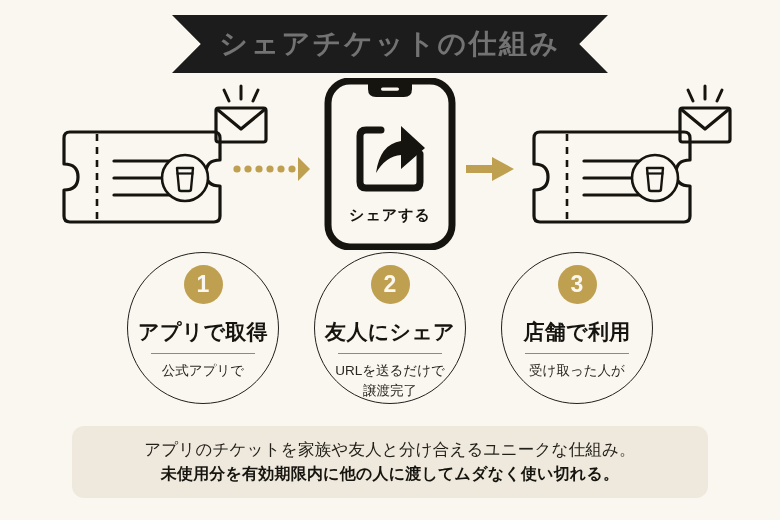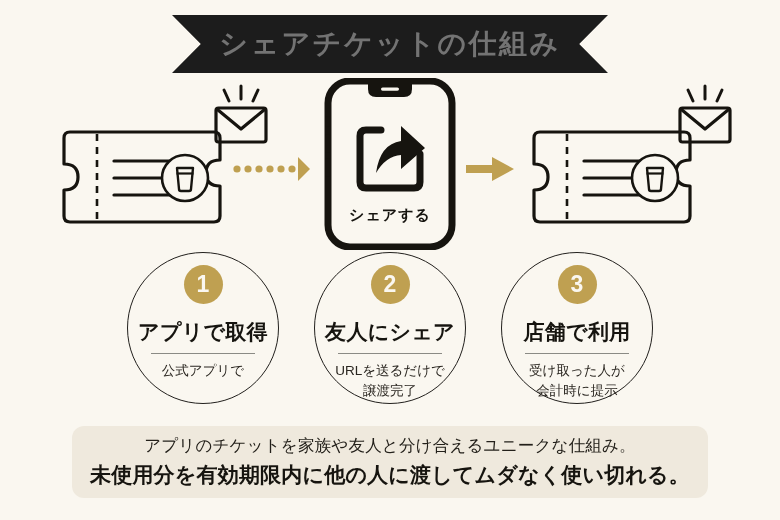--- a/index.html
+++ b/index.html
@@ -142,21 +142,21 @@
     box-sizing: border-box;
   }
   .caption-line-1 {
     font-size: 16.5px;
     color: #23201a;
     letter-spacing: 0.2px;
     line-height: 1.55;
     white-space: nowrap;
   }
   .caption-line-2 {
-    font-size: 21px;
+    font-size: 16px;
     font-weight: bold;
     color: #16140f;
     letter-spacing: 0.2px;
     line-height: 1.55;
     white-space: nowrap;
   }
 </style>
 </head>
 <body>
 
@@ -275,21 +275,20 @@
         <div>譲渡完了</div>
       </div>
     </div>
 
     <div class="step step-3">
       <div class="step-badge">3</div>
       <div class="step-title">店舗で利用</div>
       <div class="step-divider"></div>
       <div class="step-sub">
         <div>受け取った人が</div>
-        <div>会計時に提示</div>
       </div>
     </div>
 
   </div>
 
   <div class="caption-box">
     <div class="caption-line-1">アプリのチケットを家族や友人と分け合えるユニークな仕組み。</div>
     <div class="caption-line-2">未使用分を有効期限内に他の人に渡してムダなく使い切れる。</div>
   </div>
 

